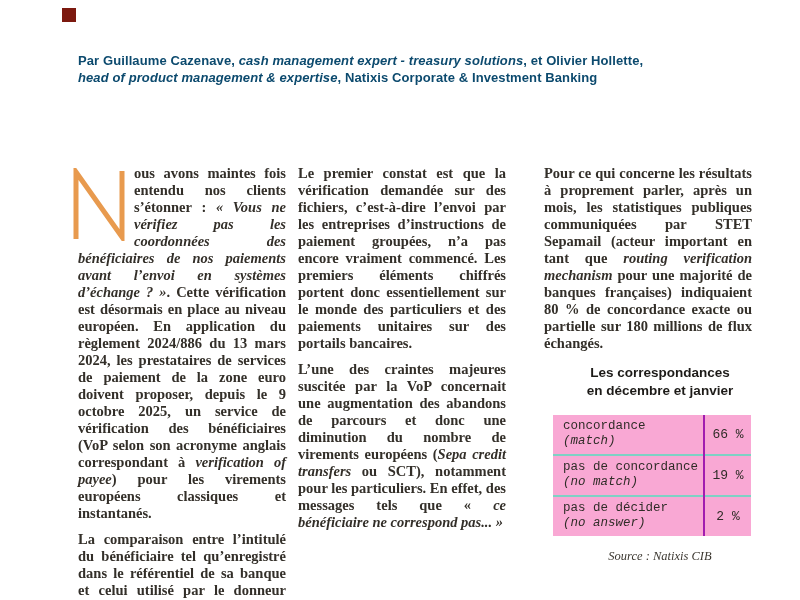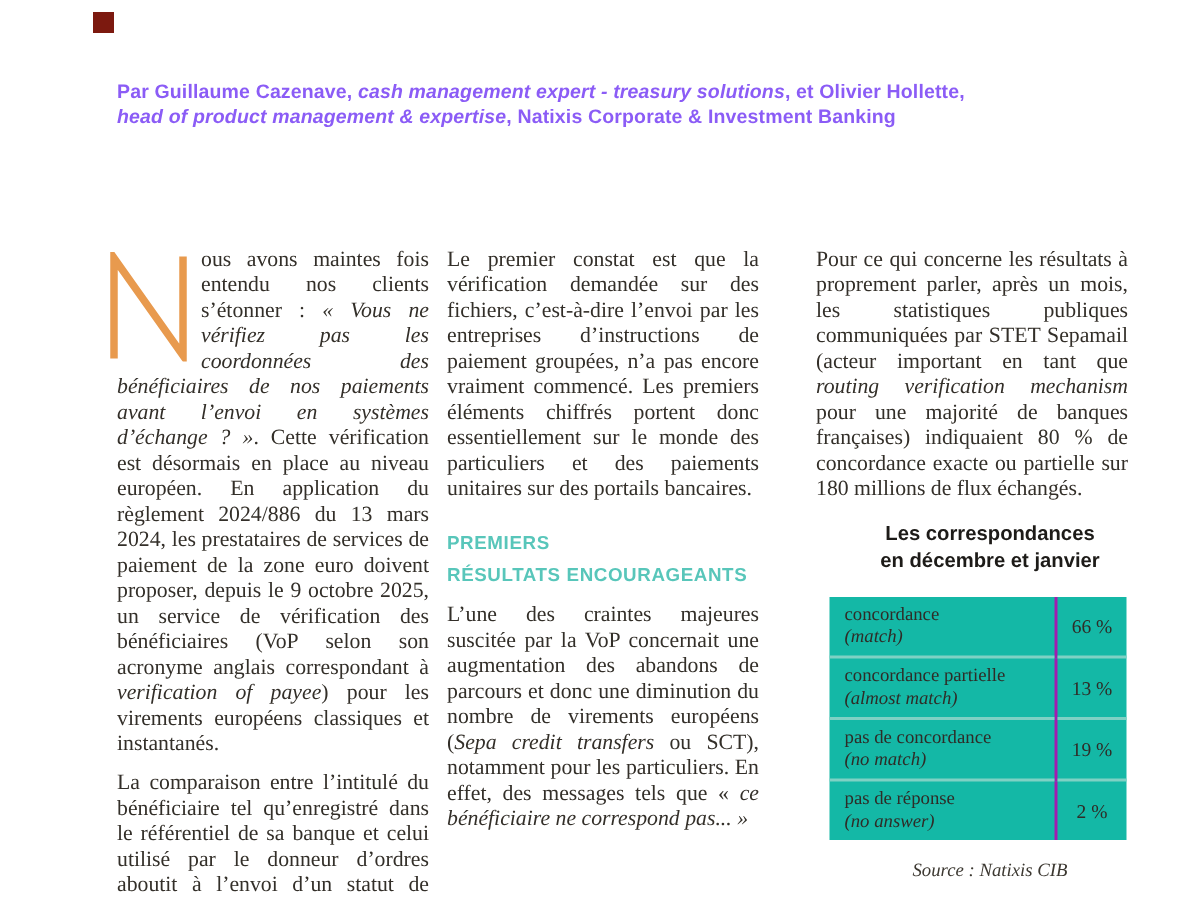--- a/index.html
+++ b/index.html
@@ -21,39 +21,39 @@
   }
   .byline {
     position: absolute;
     left: 78px;
     top: 52px;
     width: 660px;
     font-family: "Liberation Sans", sans-serif;
     font-weight: bold;
     font-size: 13px;
     line-height: 17px;
-    color: #8b5cf6;
+    color: #0c4a6e;
     letter-spacing: 0.1px;
   }
   .byline .it { font-style: italic; }
   .col {
     position: absolute;
     top: 165px;
     width: 208px;
     font-size: 14.5px;
     line-height: 17px;
     color: #332f29;
     text-align: justify;
     hyphens: auto;
     -webkit-hyphens: auto;
   }
   .col-1 { left: 78px; }
   .col-2 { left: 298px; }
   .col-3 { left: 544px; }
-  .body-p { margin: 0 0 9px 0; }
+  .body-p { margin: 0 0 9px 0; font-weight: bold; }
   .it { font-style: italic; }
   .dropcap {
     float: left;
     margin: 3px 8px 2px -6px;
   }
   .subhead {
     font-family: "Liberation Sans", sans-serif;
     font-weight: bold;
     font-size: 12.5px;
     line-height: 21px;
@@ -68,22 +68,22 @@
     font-weight: bold;
     font-size: 13.5px;
     line-height: 18px;
     color: #1d1b18;
     text-align: center;
     margin: 12px 0 15px 0;
   }
   table.stats {
     width: 198px;
     border-collapse: collapse;
-    background: #14b8a6;
-    font-family: Liberation Serif, serif;
+    background: #f9a8d4;
+    font-family: Liberation Mono, monospace;
     color: #2f2c27;
   }
   table.stats td { vertical-align: middle; }
   td.lbl {
     padding: 4px 4px 5px 10px;
     font-size: 12.5px;
     line-height: 15px;
     text-align: left;
   }
   td.lbl .en { font-style: italic; }
@@ -122,24 +122,20 @@
         <svg width="54" height="73" viewBox="0 0 54 73" aria-hidden="true">
           <path d="M4 71 V4 L50 69 V3" fill="none" stroke="#e89a4e" stroke-width="5"></path>
         </svg>
       </span><span><span>ous avons maintes fois entendu nos clients s’étonner : </span><span class="it">« Vous ne vérifiez pas les coordonnées des bénéficiaires de nos paiements avant l’envoi en systèmes d’échange ? »</span><span>. Cette vérification est désormais en place au niveau européen. En application du règlement 2024/886 du 13 mars 2024, les prestataires de services de paiement de la zone euro doivent proposer, depuis le 9 octobre 2025, un service de vérification des bénéficiaires (VoP selon son acronyme anglais correspondant à </span><span class="it">verification of payee</span><span>) pour les virements européens classiques et instantanés.</span></span>
     </p>
     <p class="body-p"><span>La comparaison entre l’intitulé du bénéficiaire tel qu’enregistré dans le référentiel de sa banque et celui utilisé par le donneur d’ordres aboutit à l’envoi d’un statut de concordance sur lequel il peut s’appuyer pour décider de valider, ou non, son instruction de paiement.</span></p>
   </div>
 
   <div class="col col-2">
     <p class="body-p"><span>Le premier constat est que la vérification demandée sur des fichiers, c’est-à-dire l’envoi par les entreprises d’instructions de paiement groupées, n’a pas encore vraiment commencé. Les premiers éléments chiffrés portent donc essentiellement sur le monde des particuliers et des paiements unitaires sur des portails bancaires.</span></p>
-    <h3 class="subhead">
-      <span>PREMIERS</span><br>
-      <span>RÉSULTATS ENCOURAGEANTS</span>
-    </h3>
     <p class="body-p"><span>L’une des craintes majeures suscitée par la VoP concernait une augmentation des abandons de parcours et donc une diminution du nombre de virements européens (</span><span class="it">Sepa credit transfers</span><span> ou SCT), notamment pour les particuliers. En effet, des messages tels que « </span><span class="it">ce bénéficiaire ne correspond pas... »</span></p>
   </div>
 
   <div class="col col-3">
     <p class="body-p"><span>Pour ce qui concerne les résultats à proprement parler, après un mois, les statistiques publiques communiquées par STET Sepamail (acteur important en tant que </span><span class="it">routing verification mechanism</span><span> pour une majorité de banques françaises) indiquaient 80 % de concordance exacte ou partielle sur 180 millions de flux échangés.</span></p>
 
     <div class="table-block">
       <div class="table-title">
         <div>Les correspondances</div>
         <div>en décembre et janvier</div>
@@ -149,35 +145,28 @@
         <tbody>
           <tr>
             <td class="lbl">
               <div>concordance</div>
               <div class="en">(match)</div>
             </td>
             <td class="val">66 %</td>
           </tr>
           <tr class="sep">
             <td class="lbl">
-              <div>concordance partielle</div>
-              <div class="en">(almost match)</div>
-            </td>
-            <td class="val">13 %</td>
-          </tr>
-          <tr class="sep">
-            <td class="lbl">
               <div>pas de concordance</div>
               <div class="en">(no match)</div>
             </td>
             <td class="val">19 %</td>
           </tr>
           <tr class="sep">
             <td class="lbl">
-              <div>pas de réponse</div>
+              <div>pas de décider</div>
               <div class="en">(no answer)</div>
             </td>
             <td class="val">2 %</td>
           </tr>
         </tbody>
       </table>
 
       <div class="source">Source : Natixis CIB</div>
     </div>
   </div>

